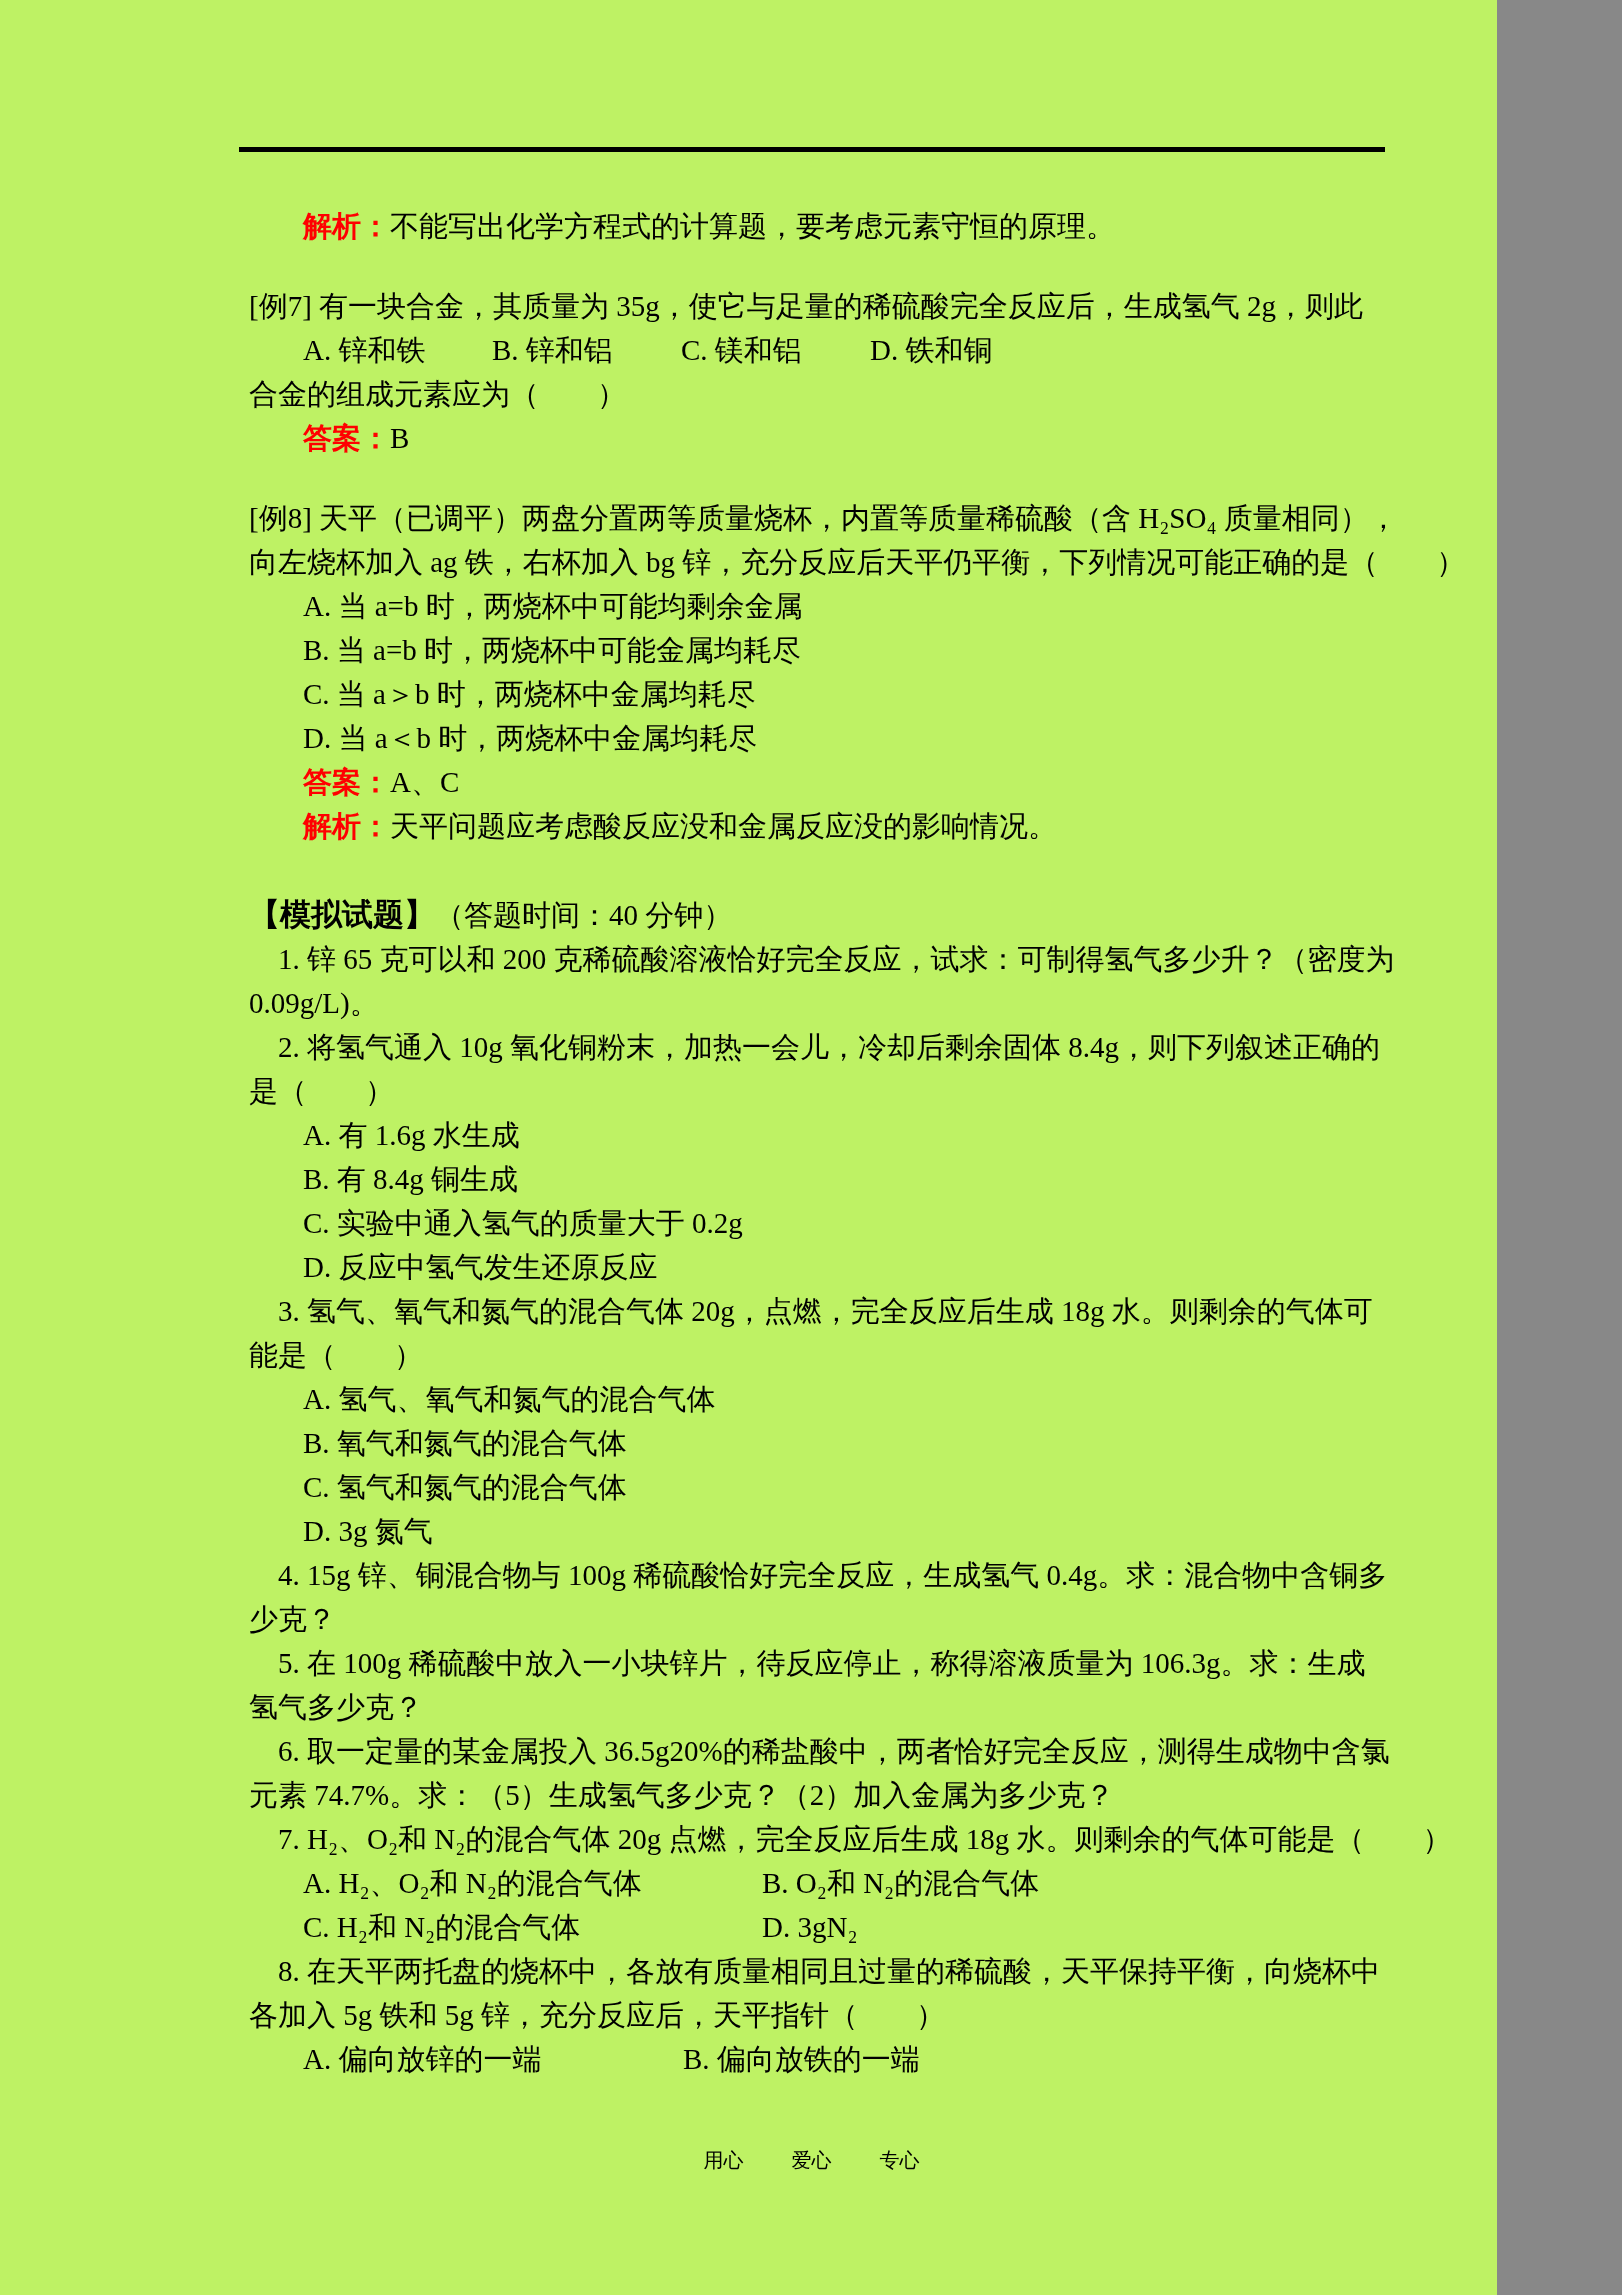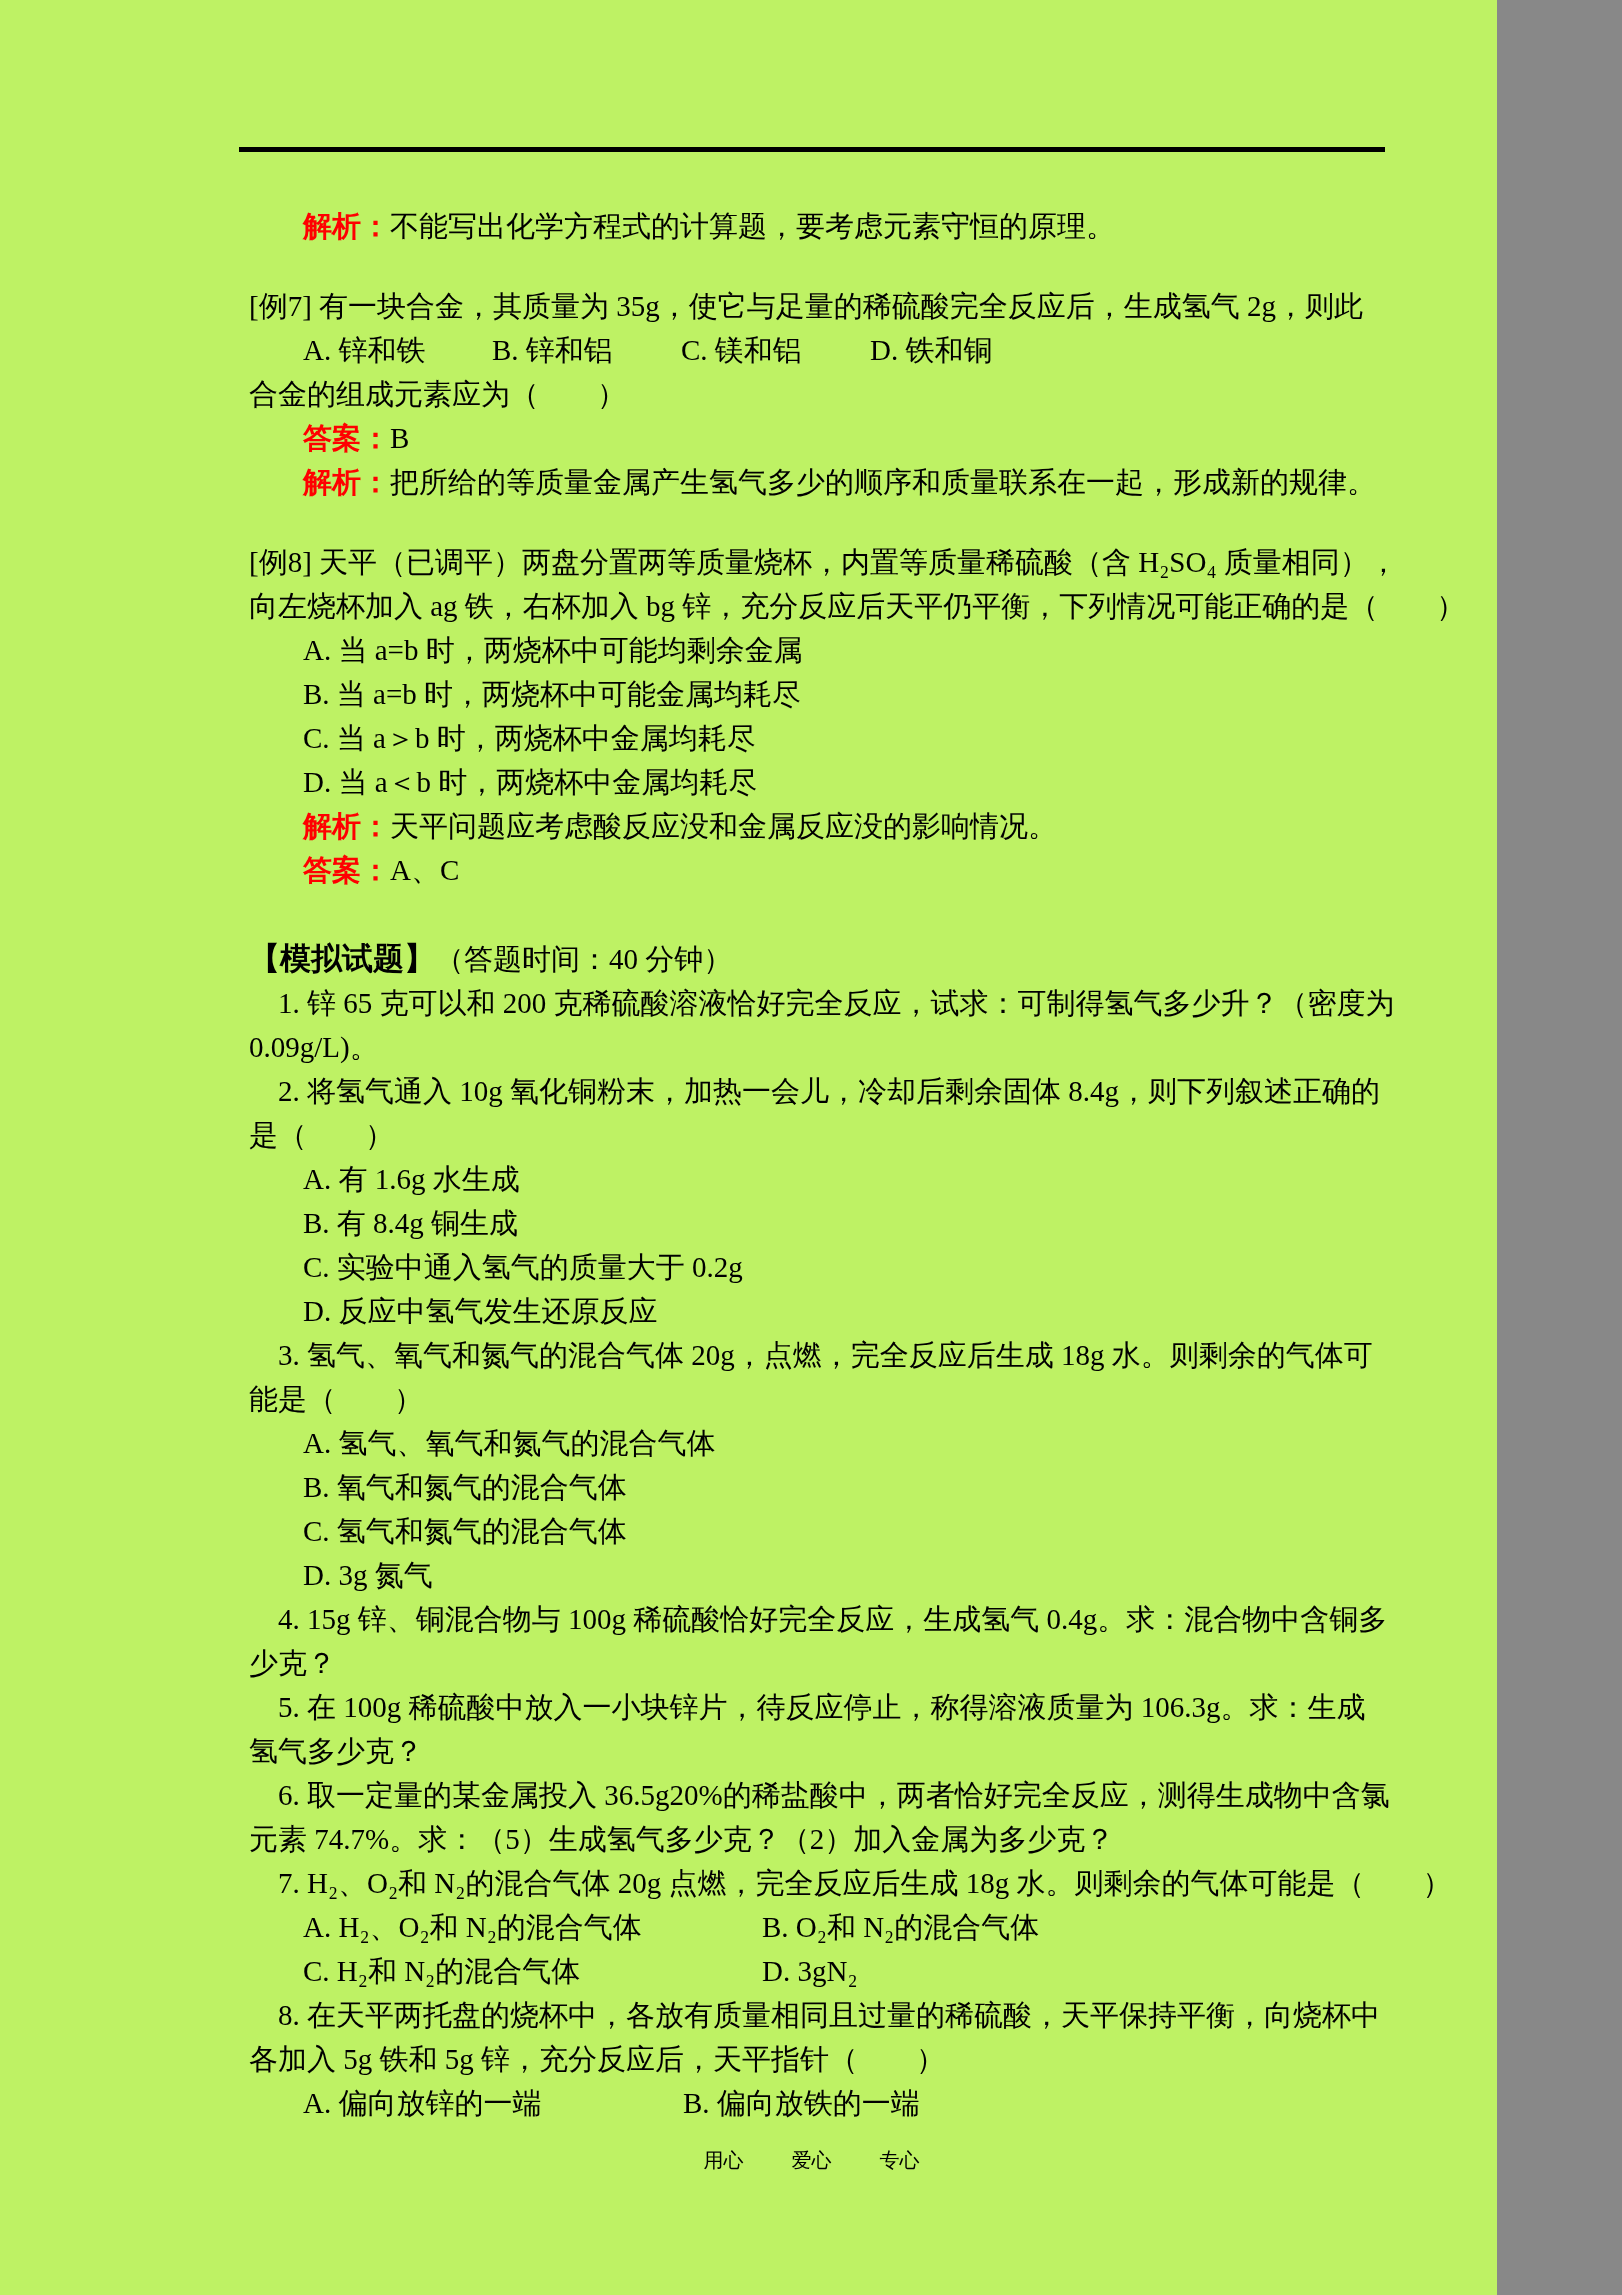--- a/index.html
+++ b/index.html
@@ -53,37 +53,34 @@
     <div class="gap-a"></div>
 
     <div class="line">[例7] 有一块合金，其质量为 35g，使它与足量的稀硫酸完全反应后，生成氢气 2g，则此</div>
     <div class="line i2">
       <span class="opt-cell">A. 锌和铁</span><span class="opt-cell">B. 锌和铝</span><span class="opt-cell">C. 镁和铝</span><span>D. 铁和铜</span>
     </div>
     <div class="line">合金的组成元素应为（　　）</div>
     <div class="line i2">
       <span class="red-label">答案：</span><span>B</span>
     </div>
-    <div class="line i2">
-      <span class="red-label">解析：</span><span>把所给的等质量金属产生氢气多少的顺序和质量联系在一起，形成新的规律。</span>
-    </div>
 
     <div class="gap-a"></div>
 
     <div class="line">[例8] 天平（已调平）两盘分置两等质量烧杯，内置等质量稀硫酸（含 H₂SO₄ 质量相同），</div>
     <div class="line">向左烧杯加入 ag 铁，右杯加入 bg 锌，充分反应后天平仍平衡，下列情况可能正确的是（　　）</div>
     <div class="line i2">A. 当 a=b 时，两烧杯中可能均剩余金属</div>
     <div class="line i2">B. 当 a=b 时，两烧杯中可能金属均耗尽</div>
     <div class="line i2">C. 当 a＞b 时，两烧杯中金属均耗尽</div>
     <div class="line i2">D. 当 a＜b 时，两烧杯中金属均耗尽</div>
     <div class="line i2">
-      <span class="red-label">解析：</span><span>天平问题应考虑酸反应没和金属反应没的影响情况。</span>
+      <span class="red-label">答案：</span><span>A、C</span>
     </div>
     <div class="line i2">
-      <span class="red-label">答案：</span><span>A、C</span>
+      <span class="red-label">解析：</span><span>天平问题应考虑酸反应没和金属反应没的影响情况。</span>
     </div>
 
     <div class="gap-b"></div>
 
     <div class="line">
       <span class="heading-bold">【模拟试题】</span><span>（答题时间：40 分钟）</span>
     </div>
 
     <div class="line i1">1. 锌 65 克可以和 200 克稀硫酸溶液恰好完全反应，试求：可制得氢气多少升？（密度为</div>
     <div class="line">0.09g/L)。</div>

